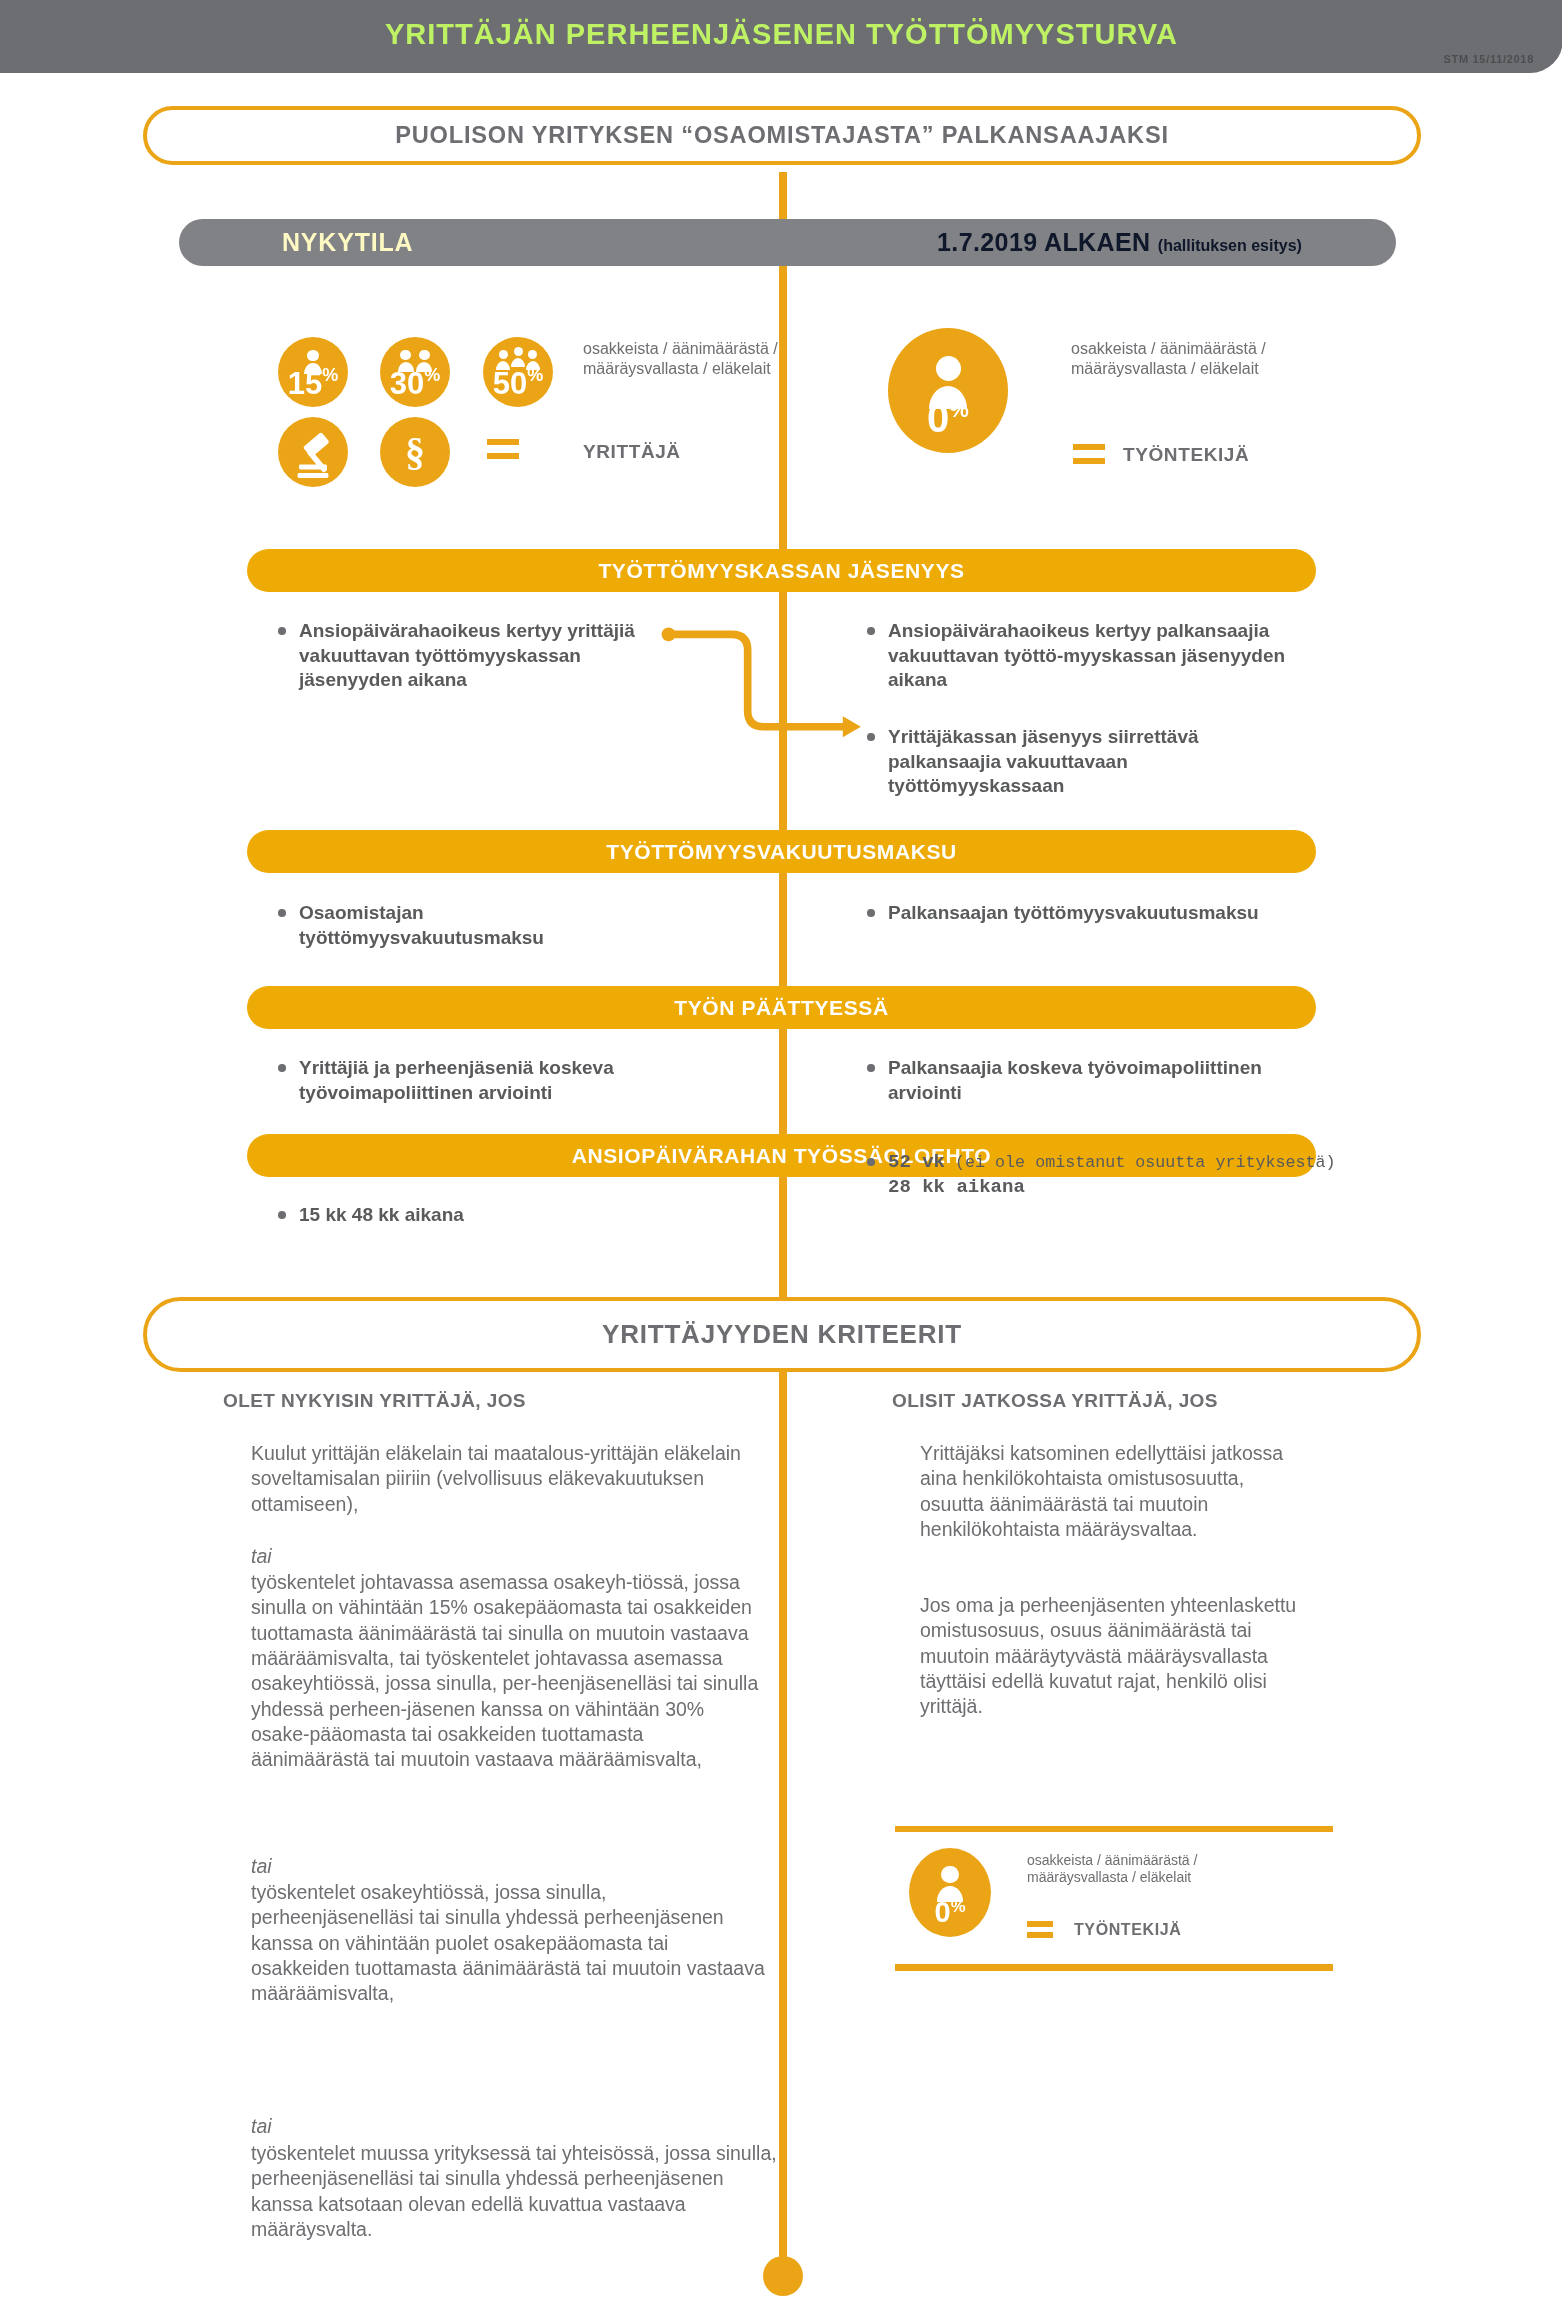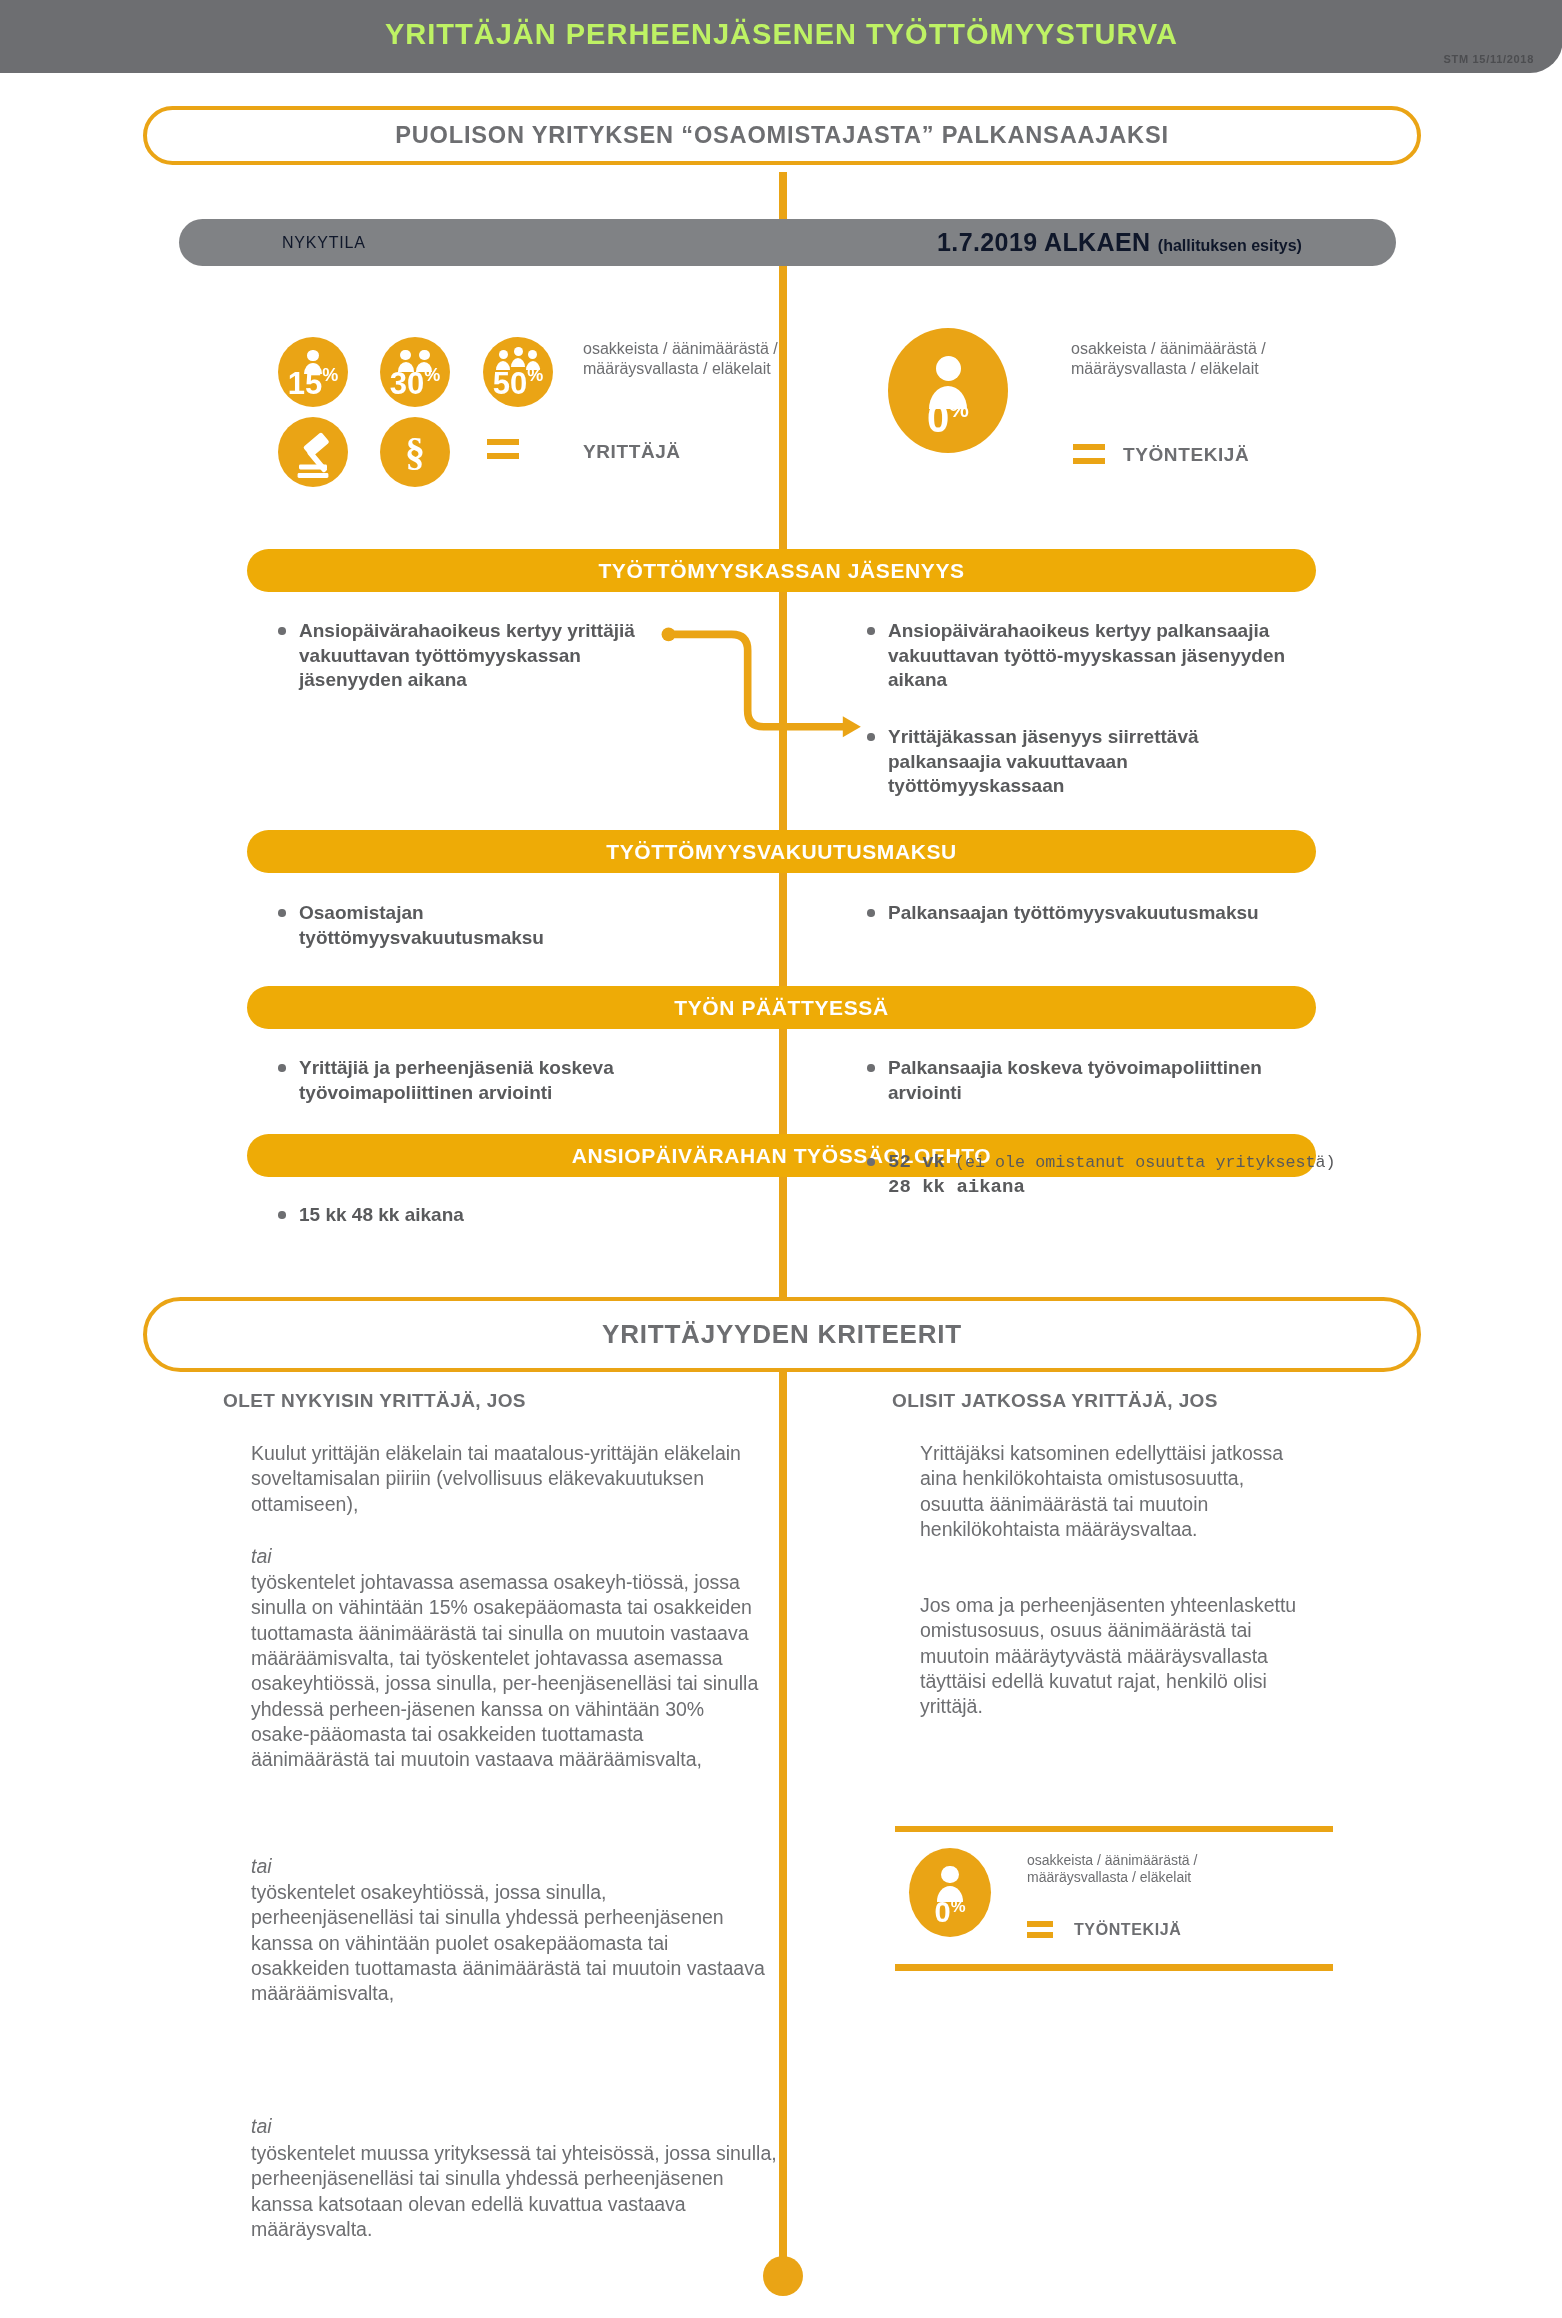--- a/index.html
+++ b/index.html
@@ -86,23 +86,23 @@
     left: 179px; top: 219px;
     width: 1217px; height: 47px;
     background: #808285;
     border-radius: 23.6px 23.6px 23.6px 23.6px;
     display: flex;
     align-items: center;
   }
   .state-bar .left-label {
     position: absolute;
     left: 103px;
-    color: #0f172a;
-    font-size: 16px;
-    font-weight: 400;
+    color: #fef9c3;
+    font-size: 25px;
+    font-weight: 700;
     letter-spacing: 0.8px;
   }
   .state-bar .right-label {
     position: absolute;
     left: 758px;
     color: #0f172a;
     font-size: 25px;
     font-weight: 700;
     letter-spacing: 0.4px;
     white-space: nowrap;

